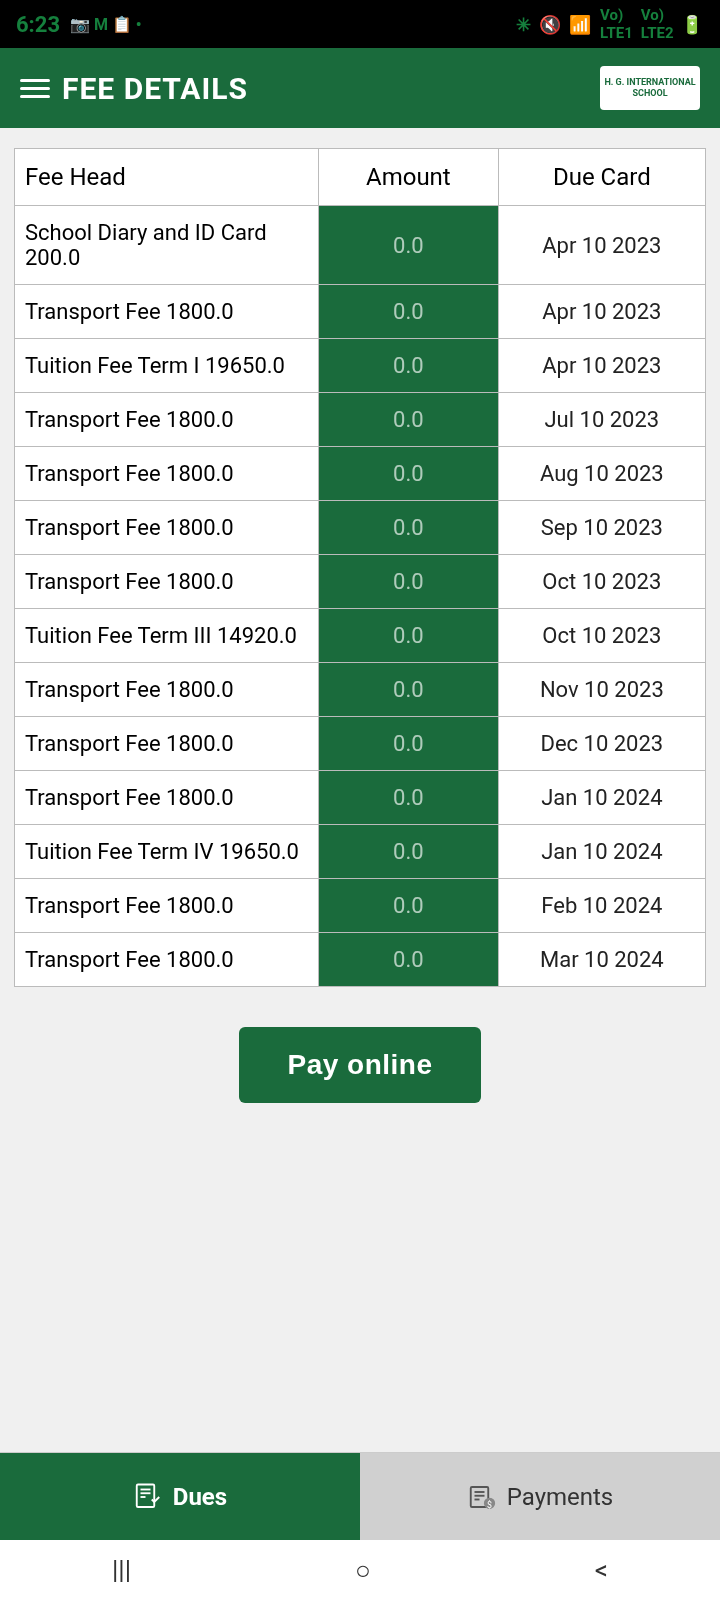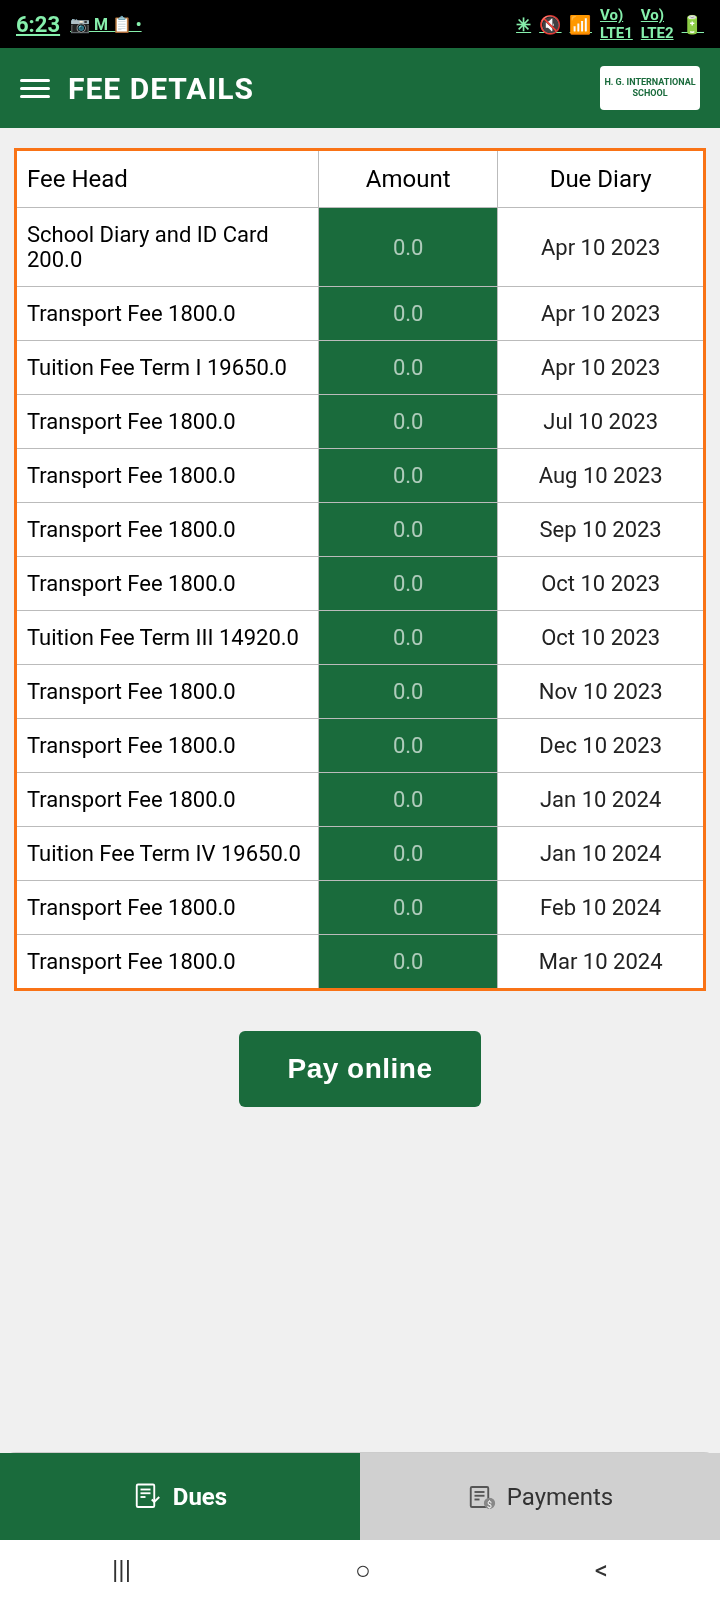--- a/index.html
+++ b/index.html
@@ -9,43 +9,42 @@
       min-height: 1600px;
       font-family: 'Roboto', Arial, sans-serif;
       background: #f0f0f0;
       display: flex;
       flex-direction: column;
     }
 
     
     .status-bar {
       background: #000;
-      color: #86efac;
+      color: #15803d;
       height: 48px;
       display: flex;
       align-items: center;
       justify-content: space-between;
       padding: 0 16px;
       font-size: 22px;
       font-weight: bold;
-      text-decoration: underline;
     }
     .status-left { display: flex; align-items: center; gap: 10px; }
     .status-right { display: flex; align-items: center; gap: 8px; font-size: 18px; }
 
     
     .top-bar {
       background: #1a6b3c;
       height: 80px;
       display: flex;
       align-items: center;
       justify-content: space-between;
       padding: 0 20px;
     }
-    .top-bar-left { display: flex; align-items: center; gap: 18px; }
+    .top-bar-left { display: flex; align-items: center; gap: 12px; }
     .hamburger { display: flex; flex-direction: column; gap: 5px; cursor: pointer; }
     .hamburger span {
       display: block; width: 30px; height: 3px; background: #fff; border-radius: 2px;
     }
     .top-bar-title {
       color: #fff;
       font-size: 30px;
       font-weight: bold;
       letter-spacing: 1px;
     }
@@ -71,21 +70,21 @@
       flex: 1;
       background: #f0f0f0;
       padding: 20px 14px 0 14px;
     }
 
     
     .fee-table {
       width: 100%;
       border-collapse: collapse;
       background: #fff;
-      border: 3px solid #f97316;
+      border: 1px solid #f97316;
     }
     .fee-table th, .fee-table td {
       border: 1px solid #bbb;
       padding: 14px 10px;
       text-align: center;
       font-size: 22px;
     }
     .fee-table th {
       background: #fff;
       font-weight: normal;
@@ -130,21 +129,20 @@
       padding: 22px 48px;
       cursor: pointer;
       letter-spacing: 0.5px;
     }
 
     
     .bottom-nav {
       height: 88px;
       display: flex;
       border-top: 1px solid #ccc;
-      border-radius: 16px;
     }
     .bottom-nav-item {
       flex: 1;
       display: flex;
       align-items: center;
       justify-content: center;
       gap: 10px;
       font-size: 24px;
       cursor: pointer;
     }
@@ -200,21 +198,21 @@
   <div class="school-logo" style="white-space:pre-line;">H. G. INTERNATIONAL
 SCHOOL</div>
 </div>
 
 <div class="main-content">
   <table class="fee-table">
     <thead>
       <tr>
         <th>Fee Head</th>
         <th>Amount</th>
-        <th>Due Diary</th>
+        <th>Due Card</th>
       </tr>
     </thead>
     <tbody id="fee-table-body">
     <tr>
           <td>School Diary and ID Card 200.0</td>
           <td class="amount-cell">0.0</td>
           <td class="due-date-cell">Apr 10 2023</td>
         </tr>
         <tr>
           <td>Transport Fee 1800.0</td>

